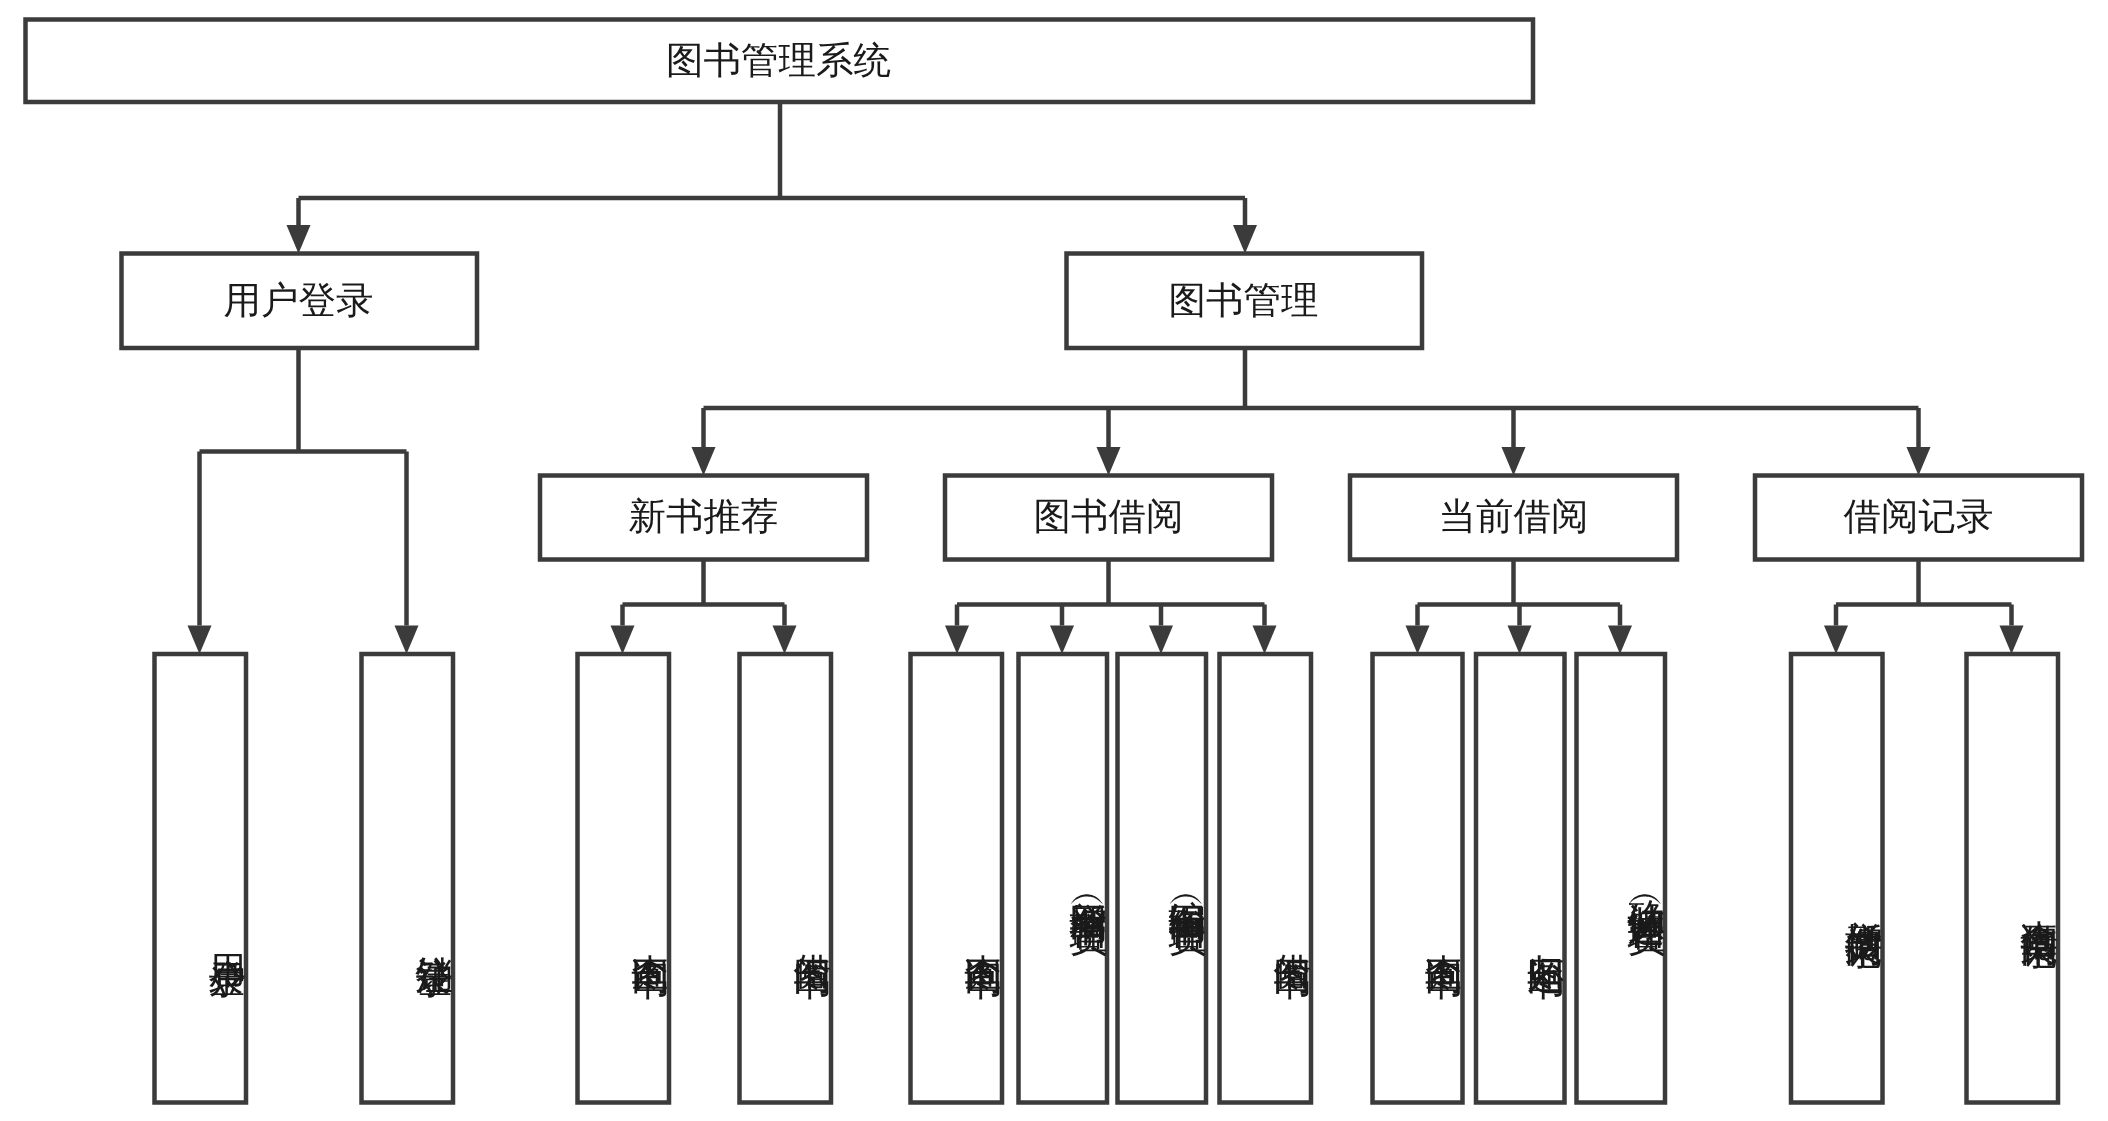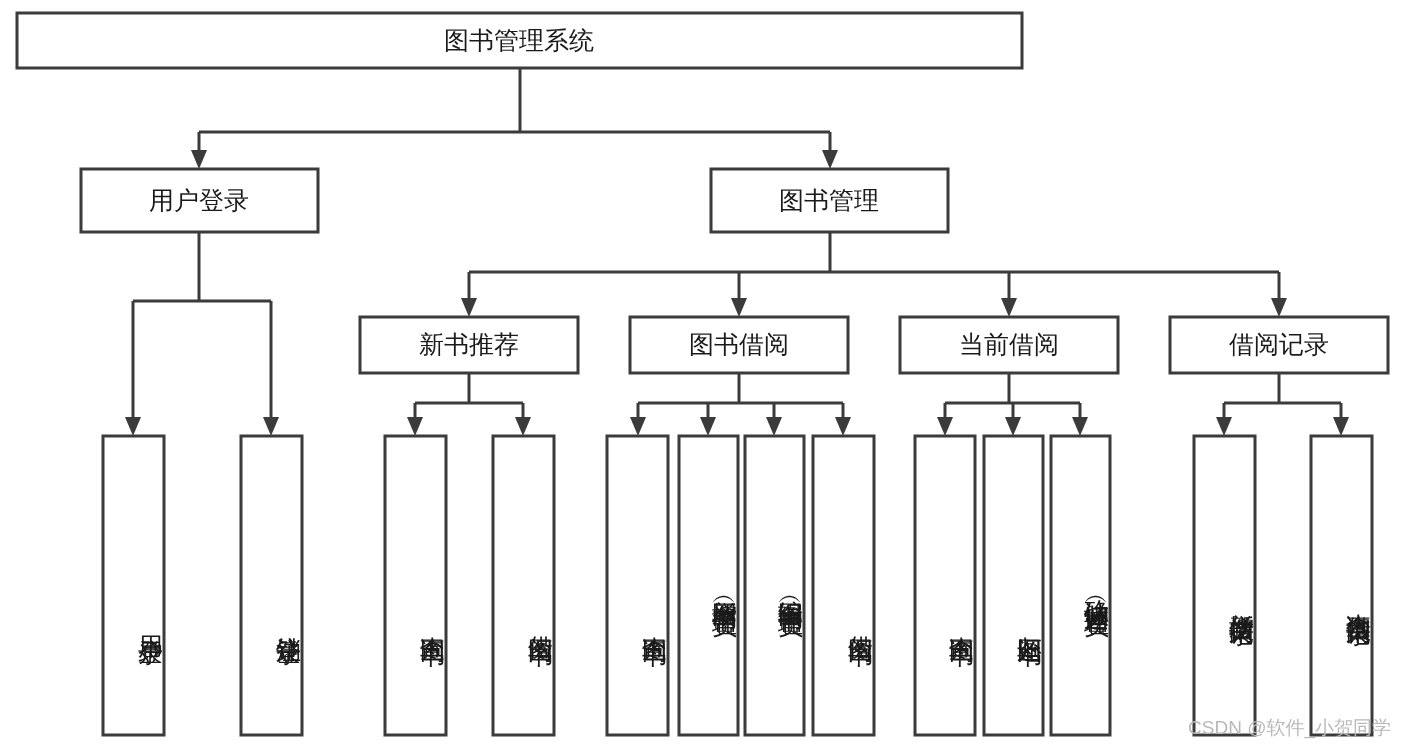--- a/index.html
+++ b/index.html
@@ -219,14 +219,13 @@
   <div class="vlabel" style="left:745px; top:443px; width:59px; height:292px;">编辑图书（管理员）</div>
   <div class="vlabel" style="left:813px; top:505px; width:61px; height:230px;">借阅图书</div>
 
   <div class="vlabel" style="left:915px; top:505px; width:60px; height:230px;">查询图书</div>
   <div class="vlabel" style="left:984px; top:505px; width:59px; height:230px;">归还图书</div>
   <div class="vlabel" style="left:1051px; top:443px; width:59px; height:292px;">确认归还（管理员）</div>
 
   <div class="vlabel" style="left:1194px; top:463px; width:61px; height:272px;">新增借阅记录</div>
   <div class="vlabel" style="left:1311px; top:463px; width:61px; height:272px;">查询借阅记录</div>
 
-  <div class="watermark">CSDN @软件_小贺同学</div>
 </div>
 
 </body></html>

